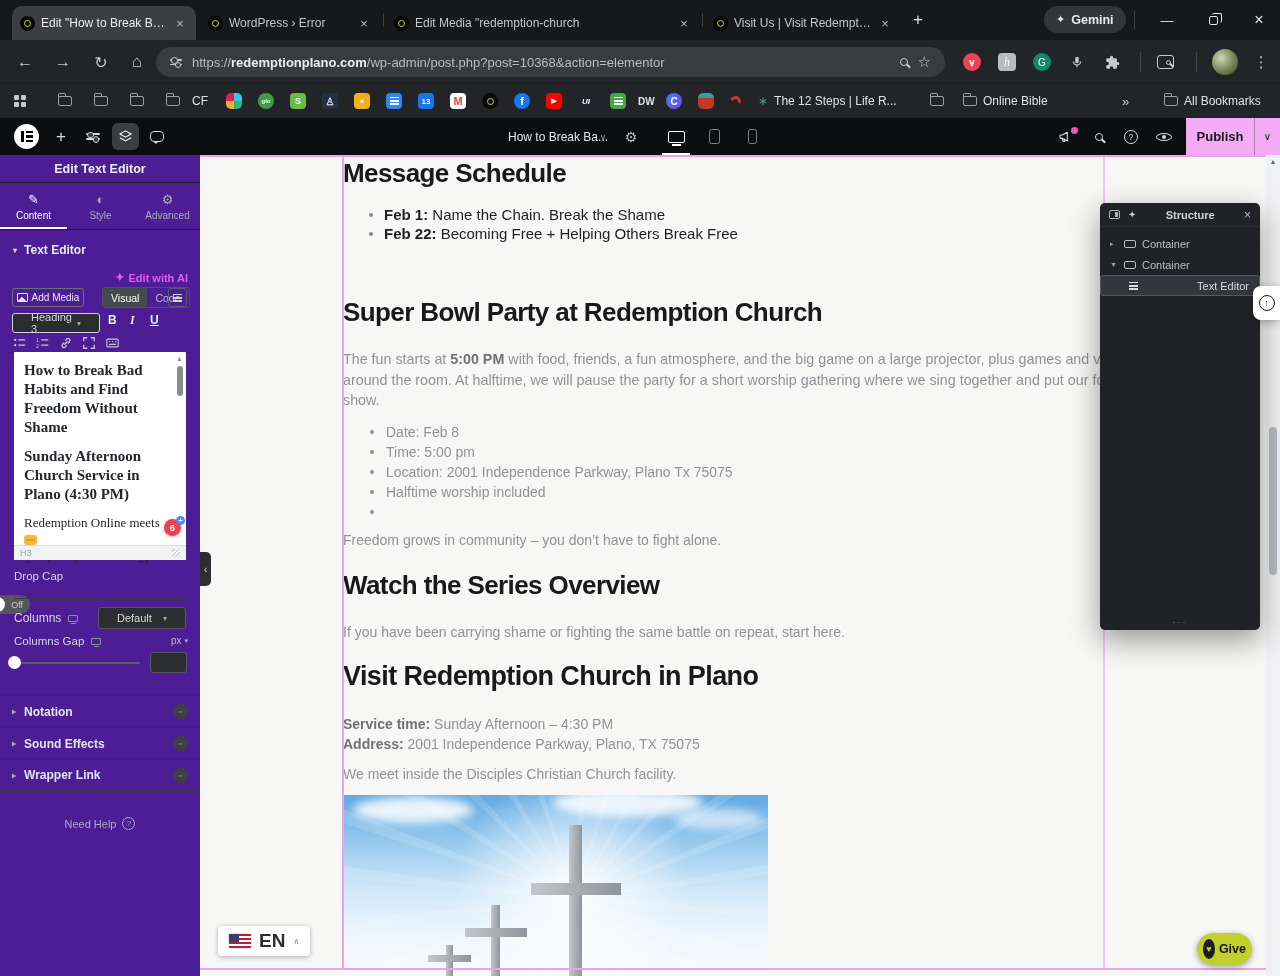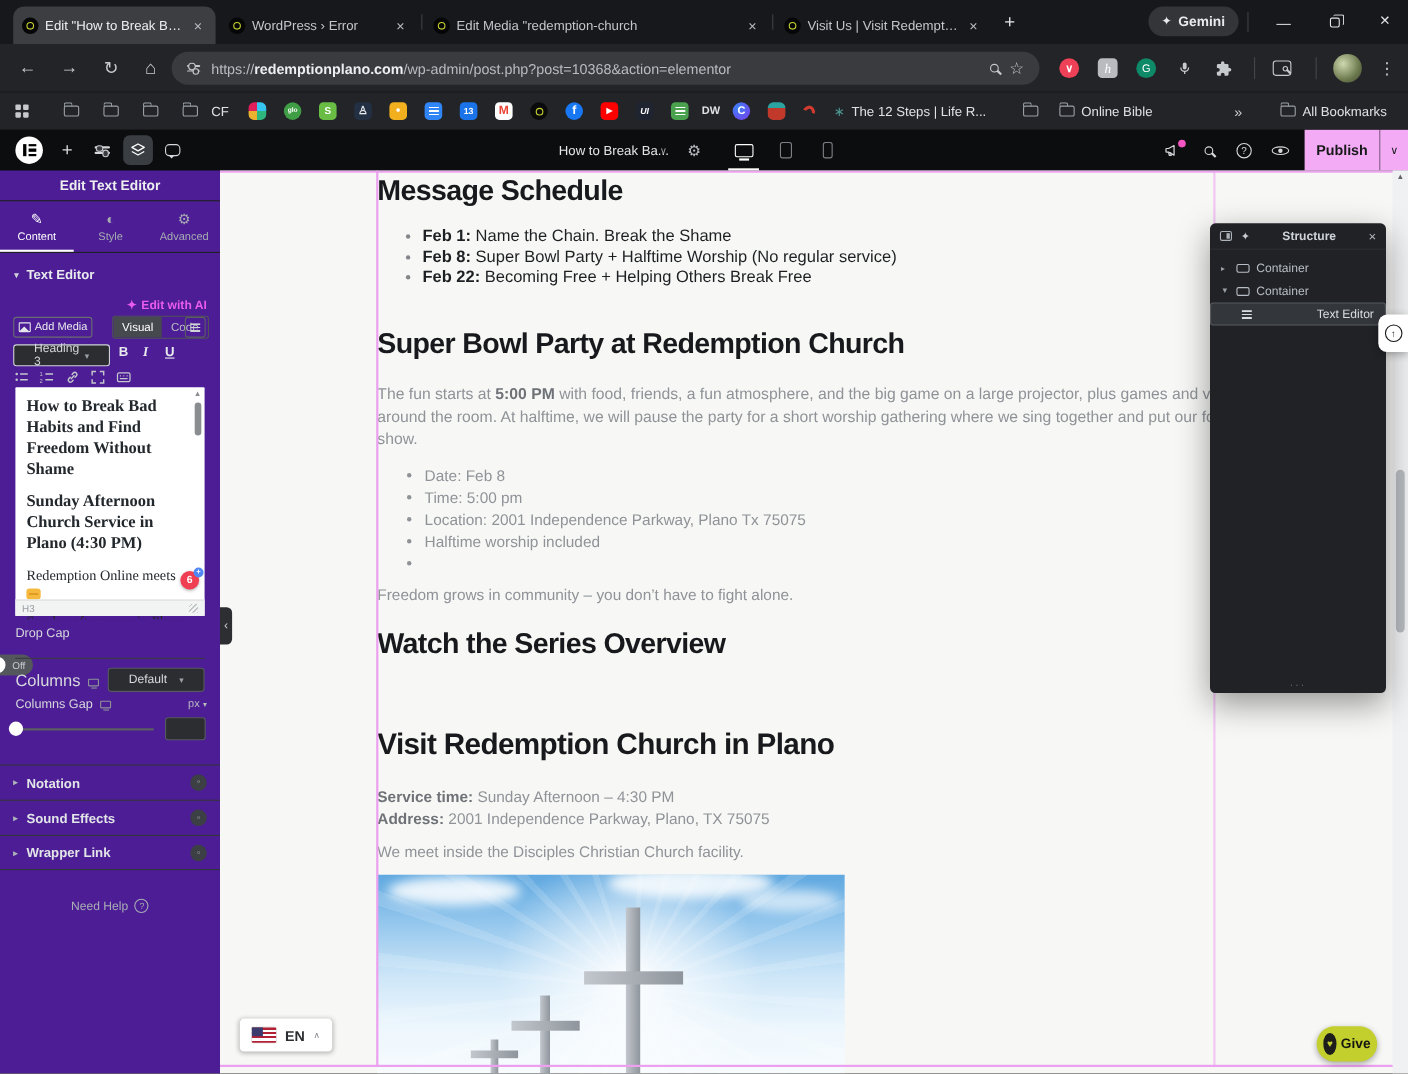--- a/index.html
+++ b/index.html
@@ -480,21 +480,21 @@
     </div>
   </div>
 
   <div class="abs" style="left:14px;top:415px;font-size:11.5px;color:#d5d8dc">Drop Cap</div>
   <div class="abs toggle" style="right:12px;top:412px">
     <span class="knob"></span>
     <span class="txt">Off</span>
   </div>
   <div class="abs" style="left:14px;top:443px;width:172px;height:1px;background:#393c41"></div>
 
-  <div class="abs" style="left:14px;top:456px;font-size:15px;color:#d5d8dc"><span>Columns</span><span class="mmon"></span></div>
+  <div class="abs" style="left:14px;top:456px;font-size:12px;color:#d5d8dc"><span>Columns</span><span class="mmon"></span></div>
   <div class="abs sel" style="left:98px;top:452px;width:88px;height:22px">
     <span>Default</span>
       <span class="car">▾</span>
   </div>
 
   <div class="abs" style="left:14px;top:480px;font-size:11.5px;color:#d5d8dc"><span>Columns Gap</span><span class="mmon"></span></div>
   <div class="abs flex" style="right:12px;top:480px;gap:3px;font-size:10px;color:#b9bdc2">
     <span>px</span>
       <span style="font-size:7px">▾</span>
   </div>
@@ -528,40 +528,40 @@
 
 <div id="canvas">
   <div class="pink" style="left:0;top:0;width:1080px;height:2px"></div>
   <div class="pink" style="left:0;top:813px;width:1080px;height:2px"></div>
   <div class="pink" style="left:142px;top:0;width:1.5px;height:815px"></div>
   <div class="pink" style="left:903px;top:0;width:1.5px;height:815px;opacity:.55"></div>
 
   <div class="h2" style="left:143px;top:3px;font-size:26px">Message Schedule</div>
   <ul class="darklist" style="left:168px;top:51px">
     <li><b>Feb 1:</b><span> Name the Chain. Break the Shame</span></li>
-    <li><b>Feb 8:</b><span> Super Bowl Party + Halftime Worship (No regular service)</span></li>
     <li><b>Feb 22:</b><span> Becoming Free + Helping Others Break Free</span></li>
   </ul>
 
   <div class="h2" style="left:143px;top:142px;font-size:26px">Super Bowl Party at Redemption Church</div>
   <div id="para">
     <div><span>The fun starts at </span><b>5:00 PM</b><span> with food, friends, a fun atmosphere, and the big game on a large projector, plus games and video games set up for kids on TVs</span></div>
     <div>around the room. At halftime, we will pause the party for a short worship gathering where we sing together and put our focus on Jesus instead of the halftime</div>
     <div>show.</div>
   </div>
   <ul class="graylist" style="left:168px;top:267px">
     <li>Date: Feb 8</li>
     <li>Time: 5:00 pm</li>
     <li>Location: 2001 Independence Parkway, Plano Tx 75075</li>
     <li>Halftime worship included</li>
     <li></li>
   </ul>
   <div class="gtxt" style="left:143px;top:377px">Freedom grows in community – you don’t have to fight alone.</div>
 
   <div class="h2" style="left:143px;top:415px;font-size:26px">Watch the Series Overview</div>
+  <div class="gtxt" style="left:143px;top:469px">If you have been carrying shame or fighting the same battle on repeat, start here.</div>
 
   <div class="h2" style="left:143px;top:506px;font-size:27px">Visit Redemption Church in Plano</div>
   <div class="gtxt" style="left:143px;top:561px"><b>Service time:</b><span> Sunday Afternoon – 4:30 PM</span></div>
   <div class="gtxt" style="left:143px;top:581px"><b>Address:</b><span> 2001 Independence Parkway, Plano, TX 75075</span></div>
   <div class="gtxt" style="left:143px;top:611px">We meet inside the Disciples Christian Church facility.</div>
 
   <div id="churchimg">
     <div class="sky"></div>
     <div class="rays"></div>
     <div class="glow"></div>
@@ -605,20 +605,20 @@
   </div>
   <div id="stdots">···</div>
 </div>
 
 <div id="fab">
   <span class="circ">↑</span>
 </div>
 
 <div id="lang">
   <span class="flag"></span>
-  <span style="font-size:13px;font-weight:700;color:#2b2d30">EN</span>
+  <span style="font-size:19px;font-weight:700;color:#2b2d30">EN</span>
   <span style="font-size:8px;color:#85888c">∧</span>
 </div>
 
 <div id="give">
   <span class="gico">♥</span>
   <span class="gl">Give</span>
 </div>
 
 </body></html>

